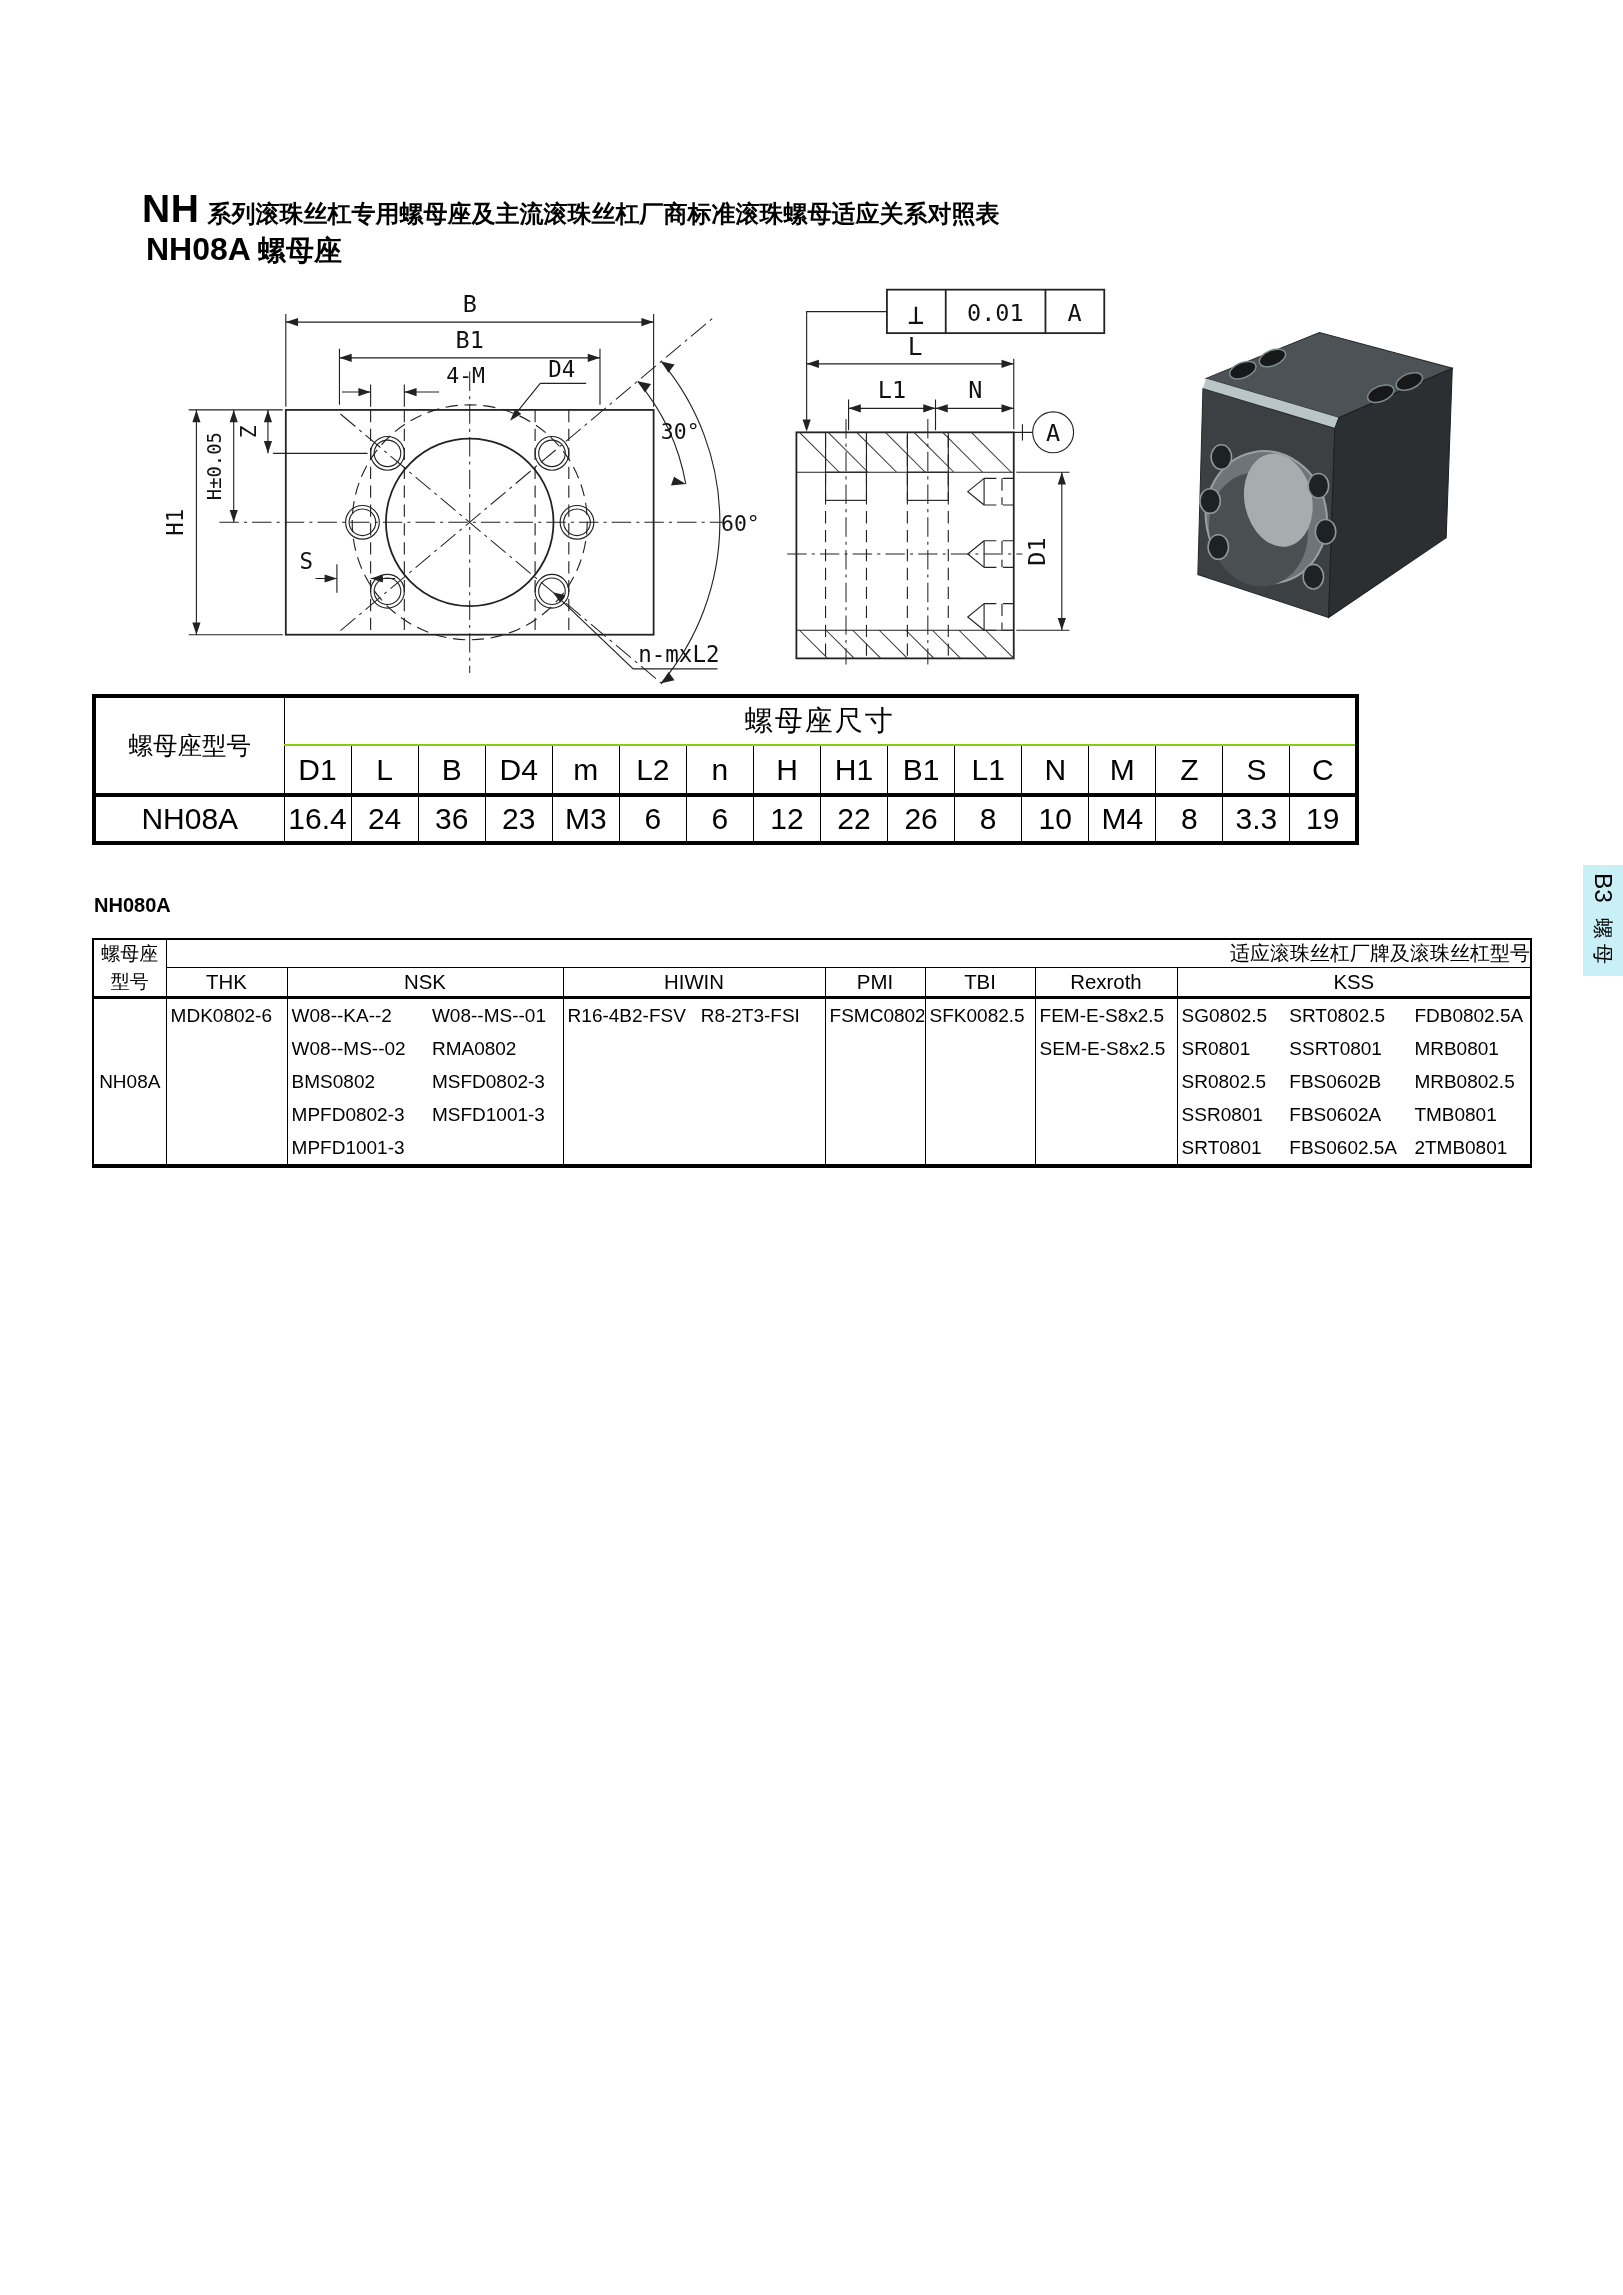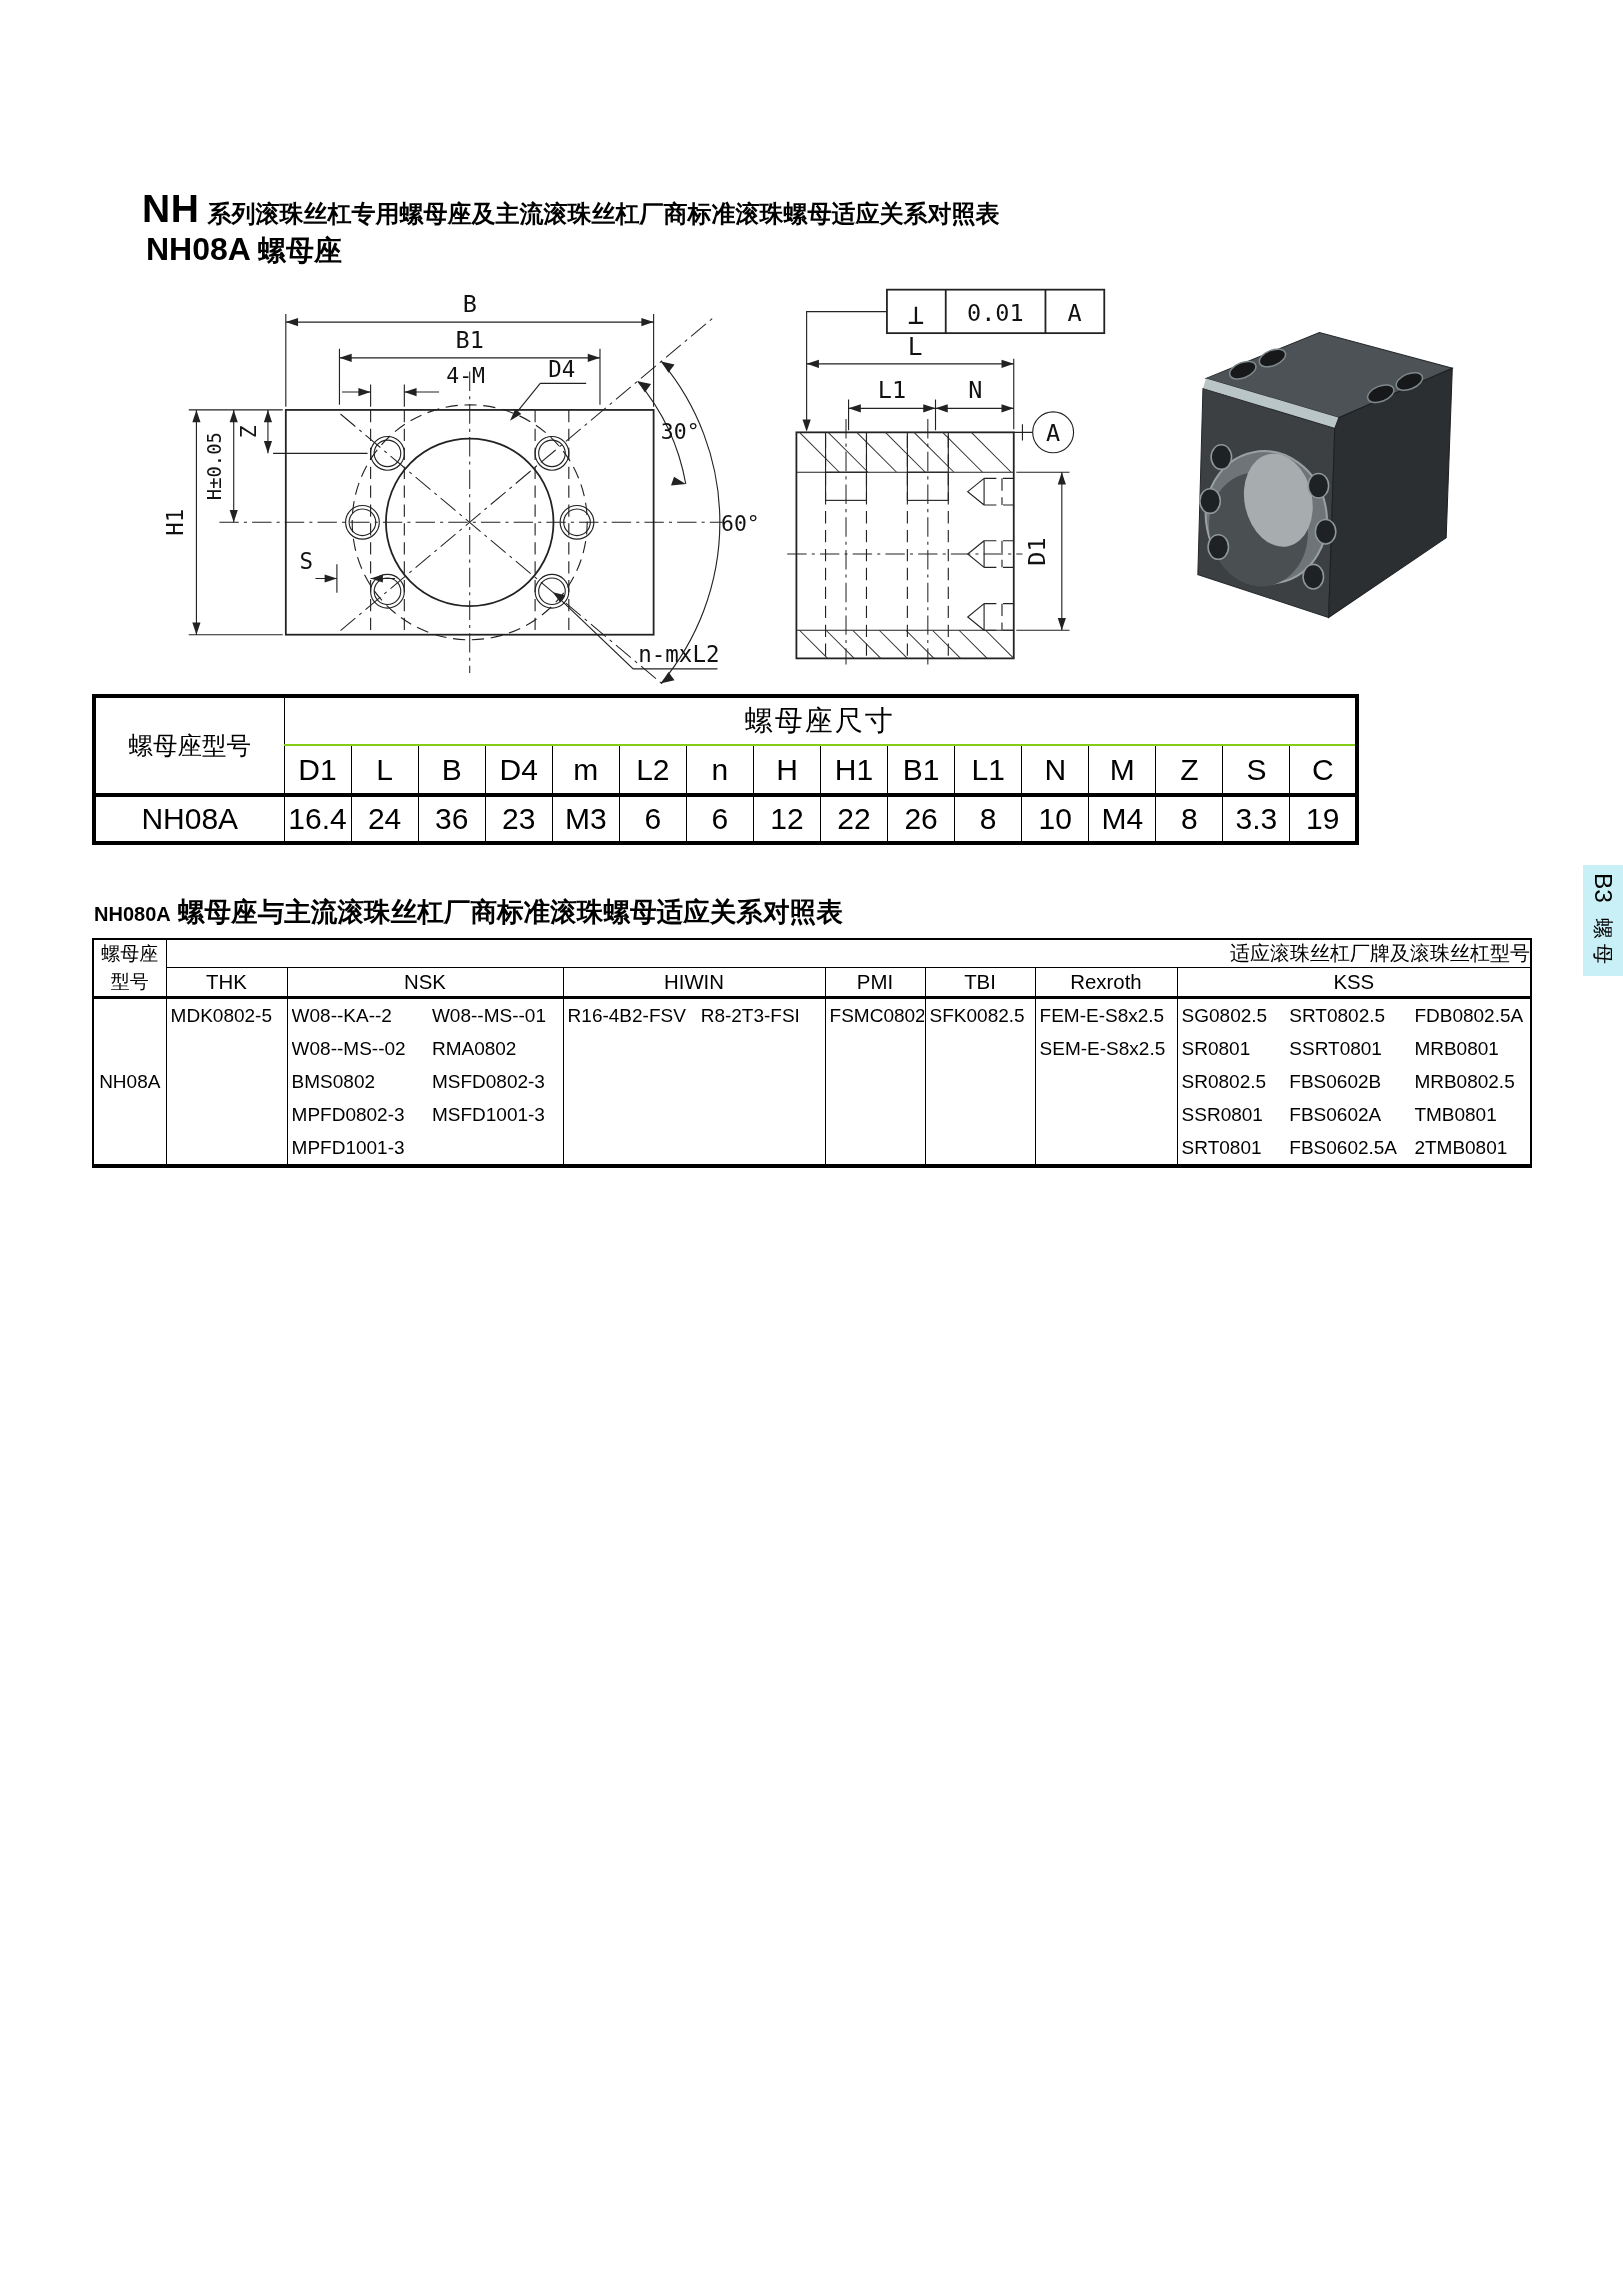--- a/index.html
+++ b/index.html
@@ -336,21 +336,20 @@
         <td>M4</td>
         <td>8</td>
         <td>3.3</td>
         <td>19</td>
       </tr>
     </tbody>
   </table>
 
   <div class="t2title">
     <span class="lat">NH080A</span>
-    <span class="cjk">螺母座与主流滚珠丝杠厂商标准滚珠螺母适应关系对照表</span>
   </div>
 
   <table class="t2">
     <colgroup>
       <col style="width:73px">
         <col style="width:121px">
         <col style="width:276px">
         <col style="width:262px">
       <col style="width:100px">
         <col style="width:110px">
@@ -371,21 +370,21 @@
         <td class="brand">HIWIN</td>
         <td class="brand">PMI</td>
         <td class="brand">TBI</td>
         <td class="brand">Rexroth</td>
         <td class="brand">KSS</td>
       </tr>
       <tr class="dr">
         <td class="modelv">NH08A</td>
         <td>
           <div class="cellgrid g1">
-            <span>MDK0802-5</span>
+            <span>MDK0802-6</span>
           </div>
         </td>
         <td>
           <div class="cellgrid g2">
             <span>W08--KA--2</span>
             <span>W08--MS--01</span>
             <span>W08--MS--02</span>
             <span>RMA0802</span>
             <span>BMS0802</span>
             <span>MSFD0802-3</span>

